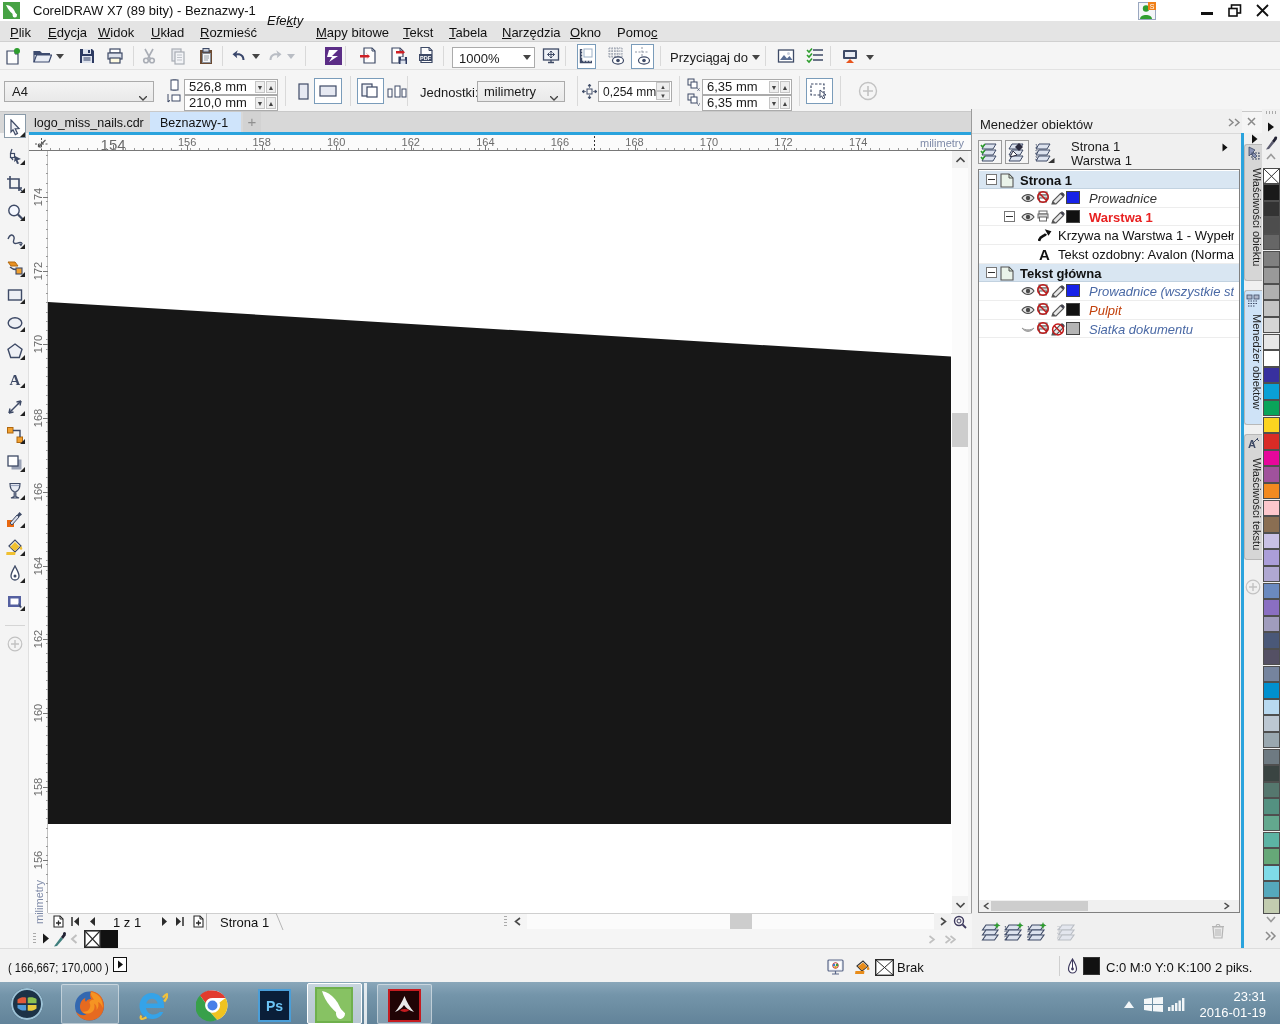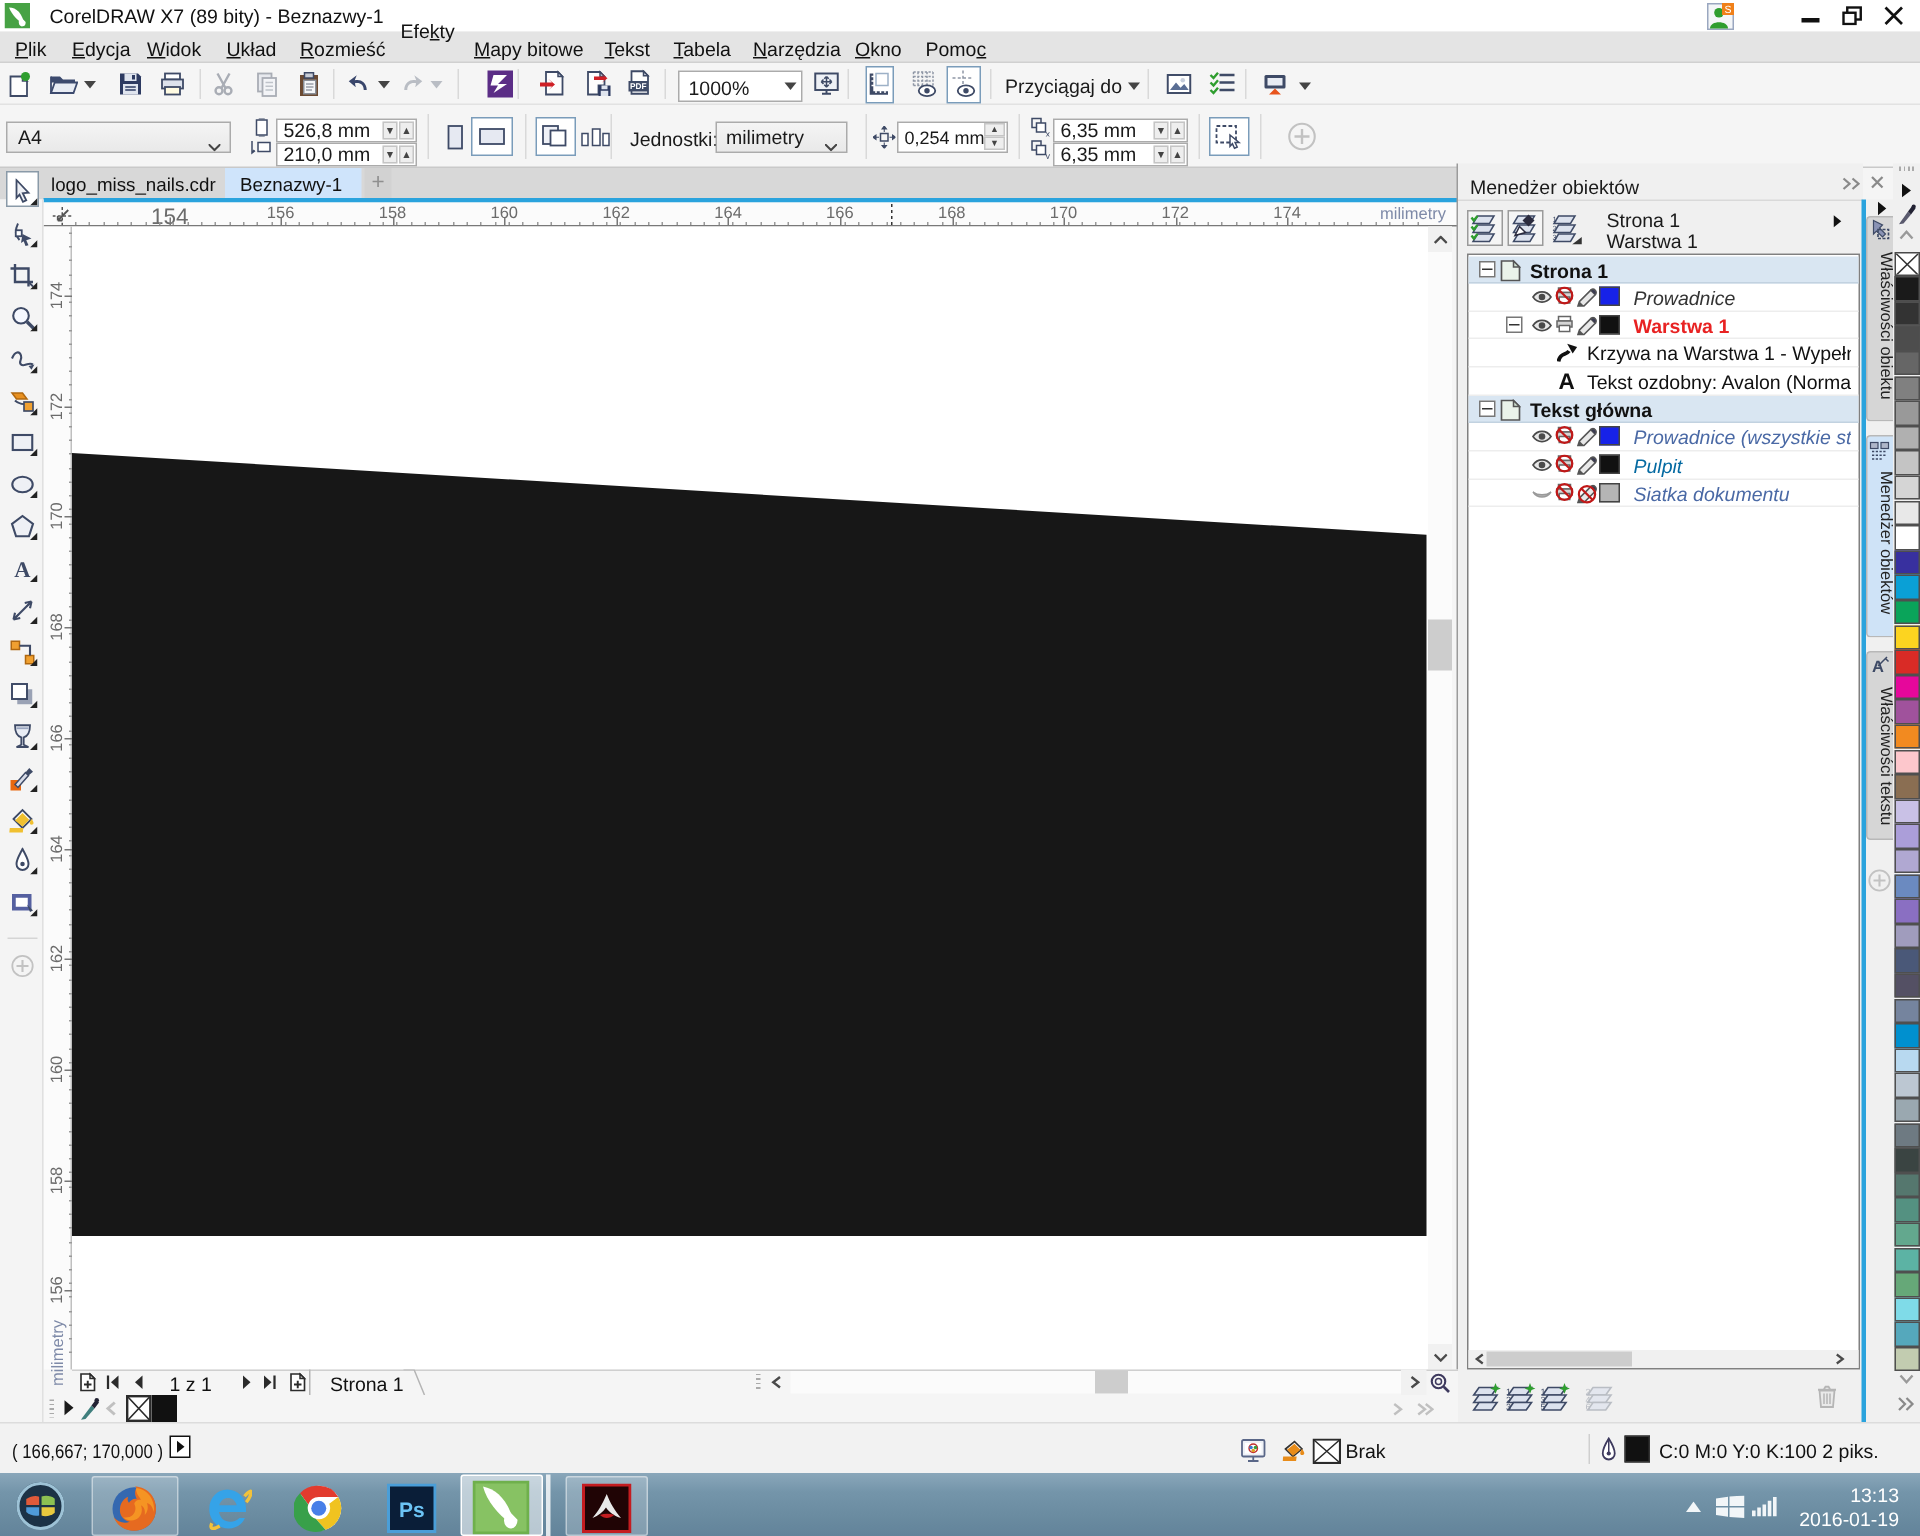--- a/index.html
+++ b/index.html
@@ -29,21 +29,21 @@
 </svg>
 <svg class="ab" style="left:1256px;top:4px" width="13" height="13" viewBox="0 0 13 13">
 <path d="M1 1 L12 12 M12 1 L1 12" stroke="#111" stroke-width="1.8"></path>
 </svg>
 <div class="ab" style="left:0;top:21px;width:1280px;height:21px;background:#e4e4e4;border-bottom:1px solid #d0d0d0;"></div>
 <div class="ab" style="left:10px;top:25px;font-size:13px;color:#111;"><u>P</u>lik</div>
 <div class="ab" style="left:48px;top:25px;font-size:13px;color:#111;"><u>E</u>dycja</div>
 <div class="ab" style="left:98px;top:25px;font-size:13px;color:#111;"><u>W</u>idok</div>
 <div class="ab" style="left:151px;top:25px;font-size:13px;color:#111;"><u>U</u>kład</div>
 <div class="ab" style="left:200px;top:25px;font-size:13px;color:#111;"><u>R</u>ozmieść</div>
-<div class="ab" style="left:267px;top:13px;font-size:13px;color:#111;">Efe<u>k</u>ty</div>
+<div class="ab" style="left:267px;top:13px;font-size:13px;color:#111;font-style:italic;">Efe<u>k</u>ty</div>
 <div class="ab" style="left:316px;top:25px;font-size:13px;color:#111;"><u>M</u>apy bitowe</div>
 <div class="ab" style="left:403px;top:25px;font-size:13px;color:#111;"><u>T</u>ekst</div>
 <div class="ab" style="left:449px;top:25px;font-size:13px;color:#111;"><u>T</u>abela</div>
 <div class="ab" style="left:502px;top:25px;font-size:13px;color:#111;"><u>N</u>arzędzia</div>
 <div class="ab" style="left:570px;top:25px;font-size:13px;color:#111;"><u>O</u>kno</div>
 <div class="ab" style="left:617px;top:25px;font-size:13px;color:#111;">Pomo<u>c</u></div>
 <div class="ab" style="left:0;top:42px;width:1280px;height:28px;background:#f5f5f5;border-bottom:1px solid #e2e2e2;"></div>
 <div class="ab" style="left:133px;top:46px;width:1px;height:20px;background:#d9d9d9;"></div>
 <div class="ab" style="left:222px;top:46px;width:1px;height:20px;background:#d9d9d9;"></div>
 <div class="ab" style="left:305px;top:46px;width:1px;height:20px;background:#d9d9d9;"></div>
@@ -733,21 +733,21 @@
 <rect x="3.5" y="7" width="7" height="4" fill="#fff" stroke="#666" stroke-width="1"></rect>
     <circle cx="7" cy="6" r="5.2" fill="none" stroke="#c01818" stroke-width="1.5"></circle>
     <path d="M3.3 2.3 L10.7 9.7" stroke="#c01818" stroke-width="1.5"></path>
   </svg>
 <svg class="ab" style="left:1051px;top:304.0px" width="14" height="13" viewBox="0 0 14 13">
 <path d="M1 12 L2 9 L9.5 1.5 L12.5 4.5 L5 12 Z" fill="#e8e8e8" stroke="#555" stroke-width="1.1"></path>
 <path d="M1 12 L2 9 L5 12 Z" fill="#555"></path>
     <path d="M9.5 1.5 a2.1 2.1 0 0 1 3 3" fill="#3b3b52" stroke="#555" stroke-width="1"></path>
   </svg>
 <div class="ab" style="left:1066px;top:303.0px;width:14px;height:13px;background:#111;border:1px solid #444;"></div>
-<div class="ab" style="left:1089px;top:303.0px;font-size:13px;font-style:italic;color:#0369a1;">Pulpit</div>
+<div class="ab" style="left:1089px;top:303.0px;font-size:13px;font-style:italic;color:#c2410c;">Pulpit</div>
 <svg class="ab" style="left:1021px;top:323.6px" width="14" height="10" viewBox="0 0 14 10">
 <path d="M1 4 C4 8.5 10 8.5 13 4 C10 6.5 4 6.5 1 4 Z" fill="#b5b5b5" stroke="#9a9a9a" stroke-width="1"></path>
   </svg>
 <svg class="ab" style="left:1036px;top:321.6px" width="14" height="13" viewBox="0 0 14 13">
 <rect x="3" y="1" width="8" height="3" fill="#fff" stroke="#666" stroke-width="1"></rect>
 <rect x="2" y="4" width="10" height="4" fill="#d5d5d5" stroke="#666" stroke-width="1"></rect>
 <rect x="3.5" y="7" width="7" height="4" fill="#fff" stroke="#666" stroke-width="1"></rect>
     <circle cx="7" cy="6" r="5.2" fill="none" stroke="#c01818" stroke-width="1.5"></circle>
     <path d="M3.3 2.3 L10.7 9.7" stroke="#c01818" stroke-width="1.5"></path>
   </svg>
@@ -990,21 +990,21 @@
 <svg class="ab" style="left:1144px;top:997px" width="19" height="15" viewBox="0 0 19 15">
 <path d="M0 2 L8 0.8 L8 7 L0 7 Z M9 0.7 L19 0 L19 7 L9 7 Z M0 8 L8 8 L8 14.2 L0 13 Z M9 8 L19 8 L19 15 L9 14.3 Z" fill="#f2f6f8"></path>
 </svg>
 <svg class="ab" style="left:1168px;top:998px" width="17" height="13" viewBox="0 0 17 13">
 <rect x="0" y="9" width="2.4" height="4" fill="#f2f6f8"></rect>
 <rect x="3.5" y="7" width="2.4" height="6" fill="#f2f6f8"></rect>
 <rect x="7" y="5" width="2.4" height="8" fill="#f2f6f8"></rect>
 <rect x="10.5" y="2.5" width="2.4" height="10.5" fill="#f2f6f8"></rect>
 <rect x="14" y="0" width="2.4" height="13" fill="#f2f6f8"></rect>
 </svg>
-<div class="ab" style="left:1196px;top:989px;width:70px;text-align:right;font-size:13px;color:#fff;">13:13</div>
+<div class="ab" style="left:1196px;top:989px;width:70px;text-align:right;font-size:13px;color:#fff;">23:31</div>
 <div class="ab" style="left:1186px;top:1005px;width:80px;text-align:right;font-size:13px;color:#fff;">2016-01-19</div>
 <div class="ab" style="left:0;top:133px;width:29px;height:815px;background:#f4f4f4;border-right:1px solid #e0e0e0;"></div>
 <div class="ab" style="left:4px;top:114px;width:22px;height:24px;background:#fff;border:1px solid #8a9aa8;z-index:5;"></div>
 <div class="ab" style="left:6px;top:119.0px;width:18px;height:18px;z-index:6;"><svg width="18" height="18" viewBox="0 0 18 18">
       <path d="M5 1 L13 9.5 L9.2 9.8 L11.5 14.5 L9.3 15.6 L7 10.8 L5 13 Z" fill="#eef0f5" stroke="#3e4a66" stroke-width="1.2"></path>
     </svg></div>
 <svg class="ab" style="left:20px;top:132.0px;z-index:7" width="5" height="5" viewBox="0 0 5 5">
     <path d="M5 0 L5 5 L0 5 Z" fill="#222"></path>
   </svg>
 <div class="ab" style="left:6px;top:146.9px;width:18px;height:18px;z-index:6;"><svg width="18" height="18" viewBox="0 0 18 18">

